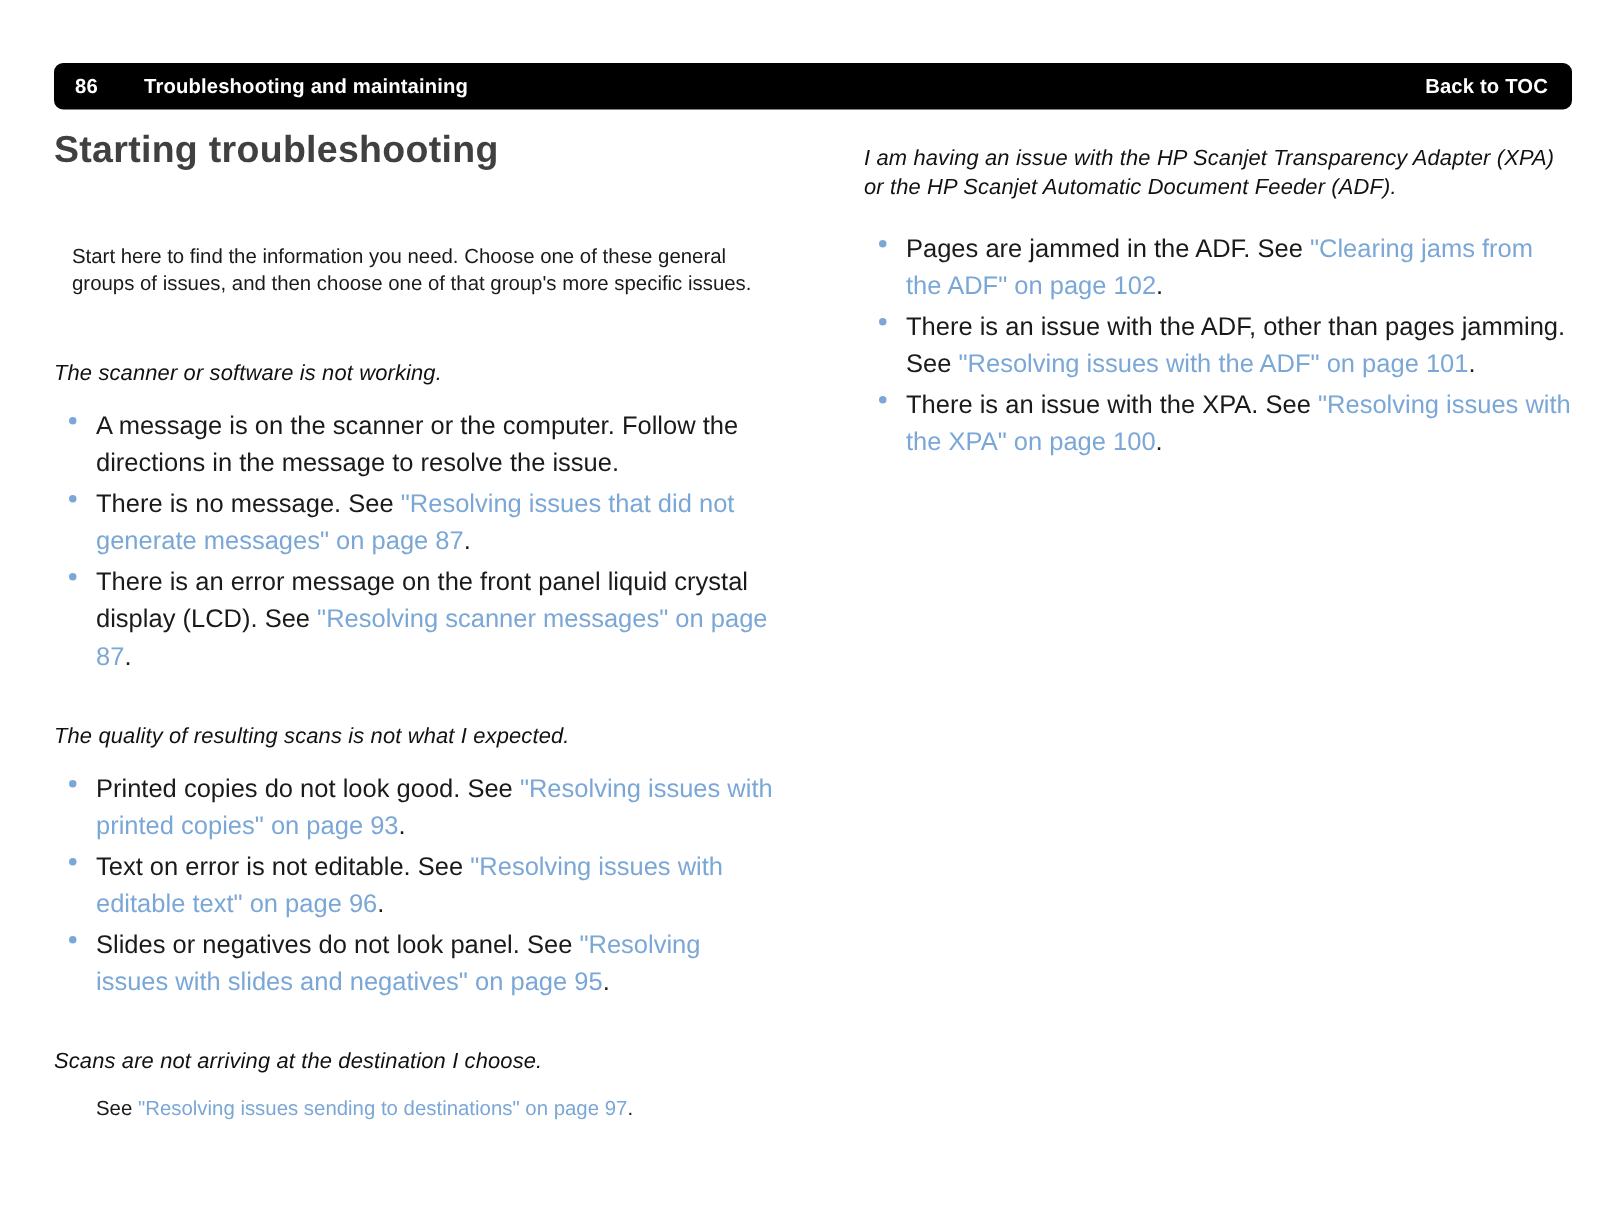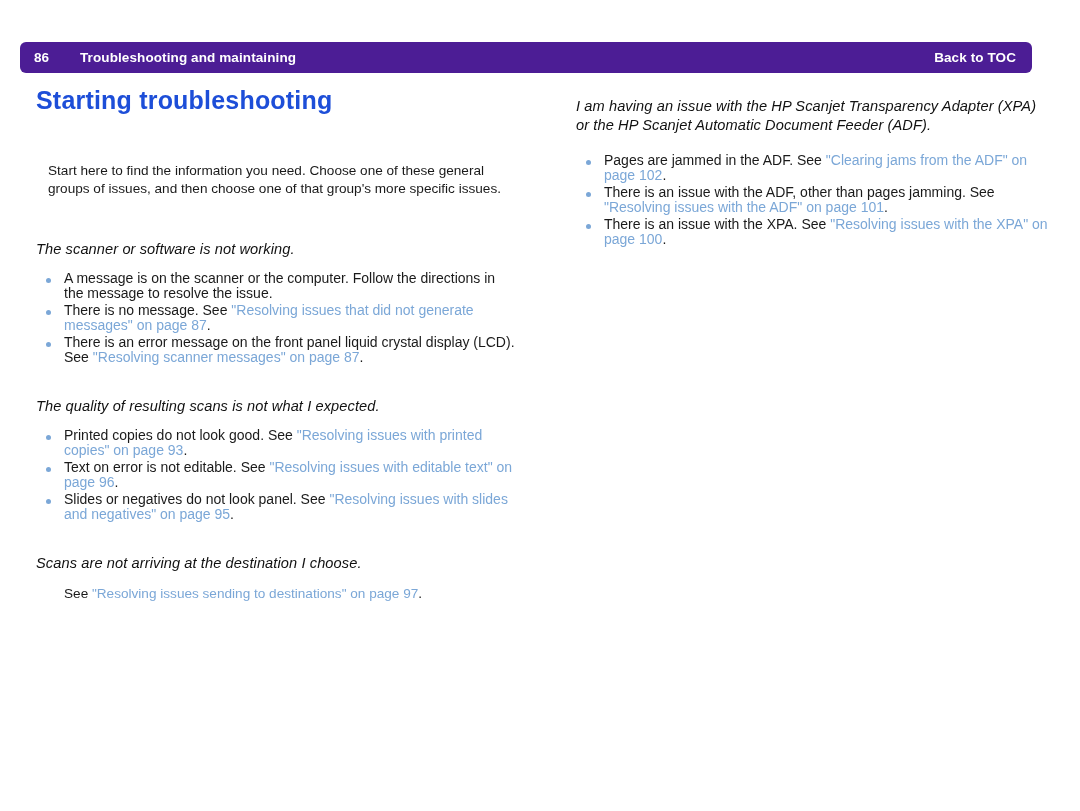--- a/index.html
+++ b/index.html
@@ -19,25 +19,25 @@
   .page {
     position: absolute;
     left: 0; top: 0;
     width: 1080px;
     height: 811px;
   }
 
   
   .header-bar {
     position: absolute;
-    left: 20px;
+    left: 36px;
     top: 42px;
     width: 1012px;
     height: 31px;
-    background: #4c1d95;
+    background: #000000;
     border-radius: 6px;
     display: flex;
     align-items: center;
     box-sizing: border-box;
   }
   .header-page-number {
     color: #ffffff;
     font-size: 13.5px;
     font-weight: bold;
     margin-left: 14px;
@@ -71,21 +71,21 @@
     position: absolute;
     left: 576px;
     top: 97px;
     width: 472px;
   }
 
   
   .page-title {
     font-size: 25px;
     font-weight: bold;
-    color: #1d4ed8;
+    color: #404040;
     margin: 0 0 0 0;
     padding: 0;
     line-height: 32px;
     letter-spacing: 0.2px;
   }
 
   .intro-para {
     font-size: 13.6px;
     line-height: 18px;
     color: #1a1a1a;
@@ -104,22 +104,22 @@
 
   
   ul.bullets {
     list-style: none;
     margin: 0;
     padding: 0;
   }
   ul.bullets li {
     position: relative;
     padding-left: 28px;
-    font-size: 14px;
-    line-height: 15px;
+    font-size: 17px;
+    line-height: 25px;
     color: #1a1a1a;
     margin: 0 0 2px 0;
   }
   ul.bullets li .dot {
     position: absolute;
     left: 10px;
     top: 7px;
     width: 5px;
     height: 5px;
     border-radius: 50%;

